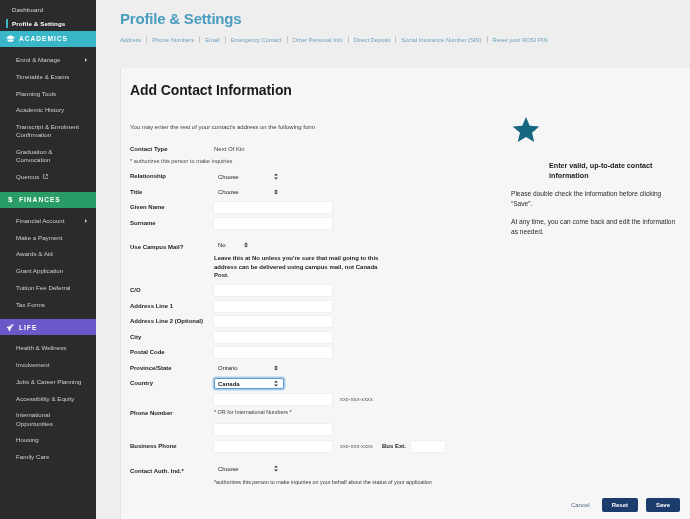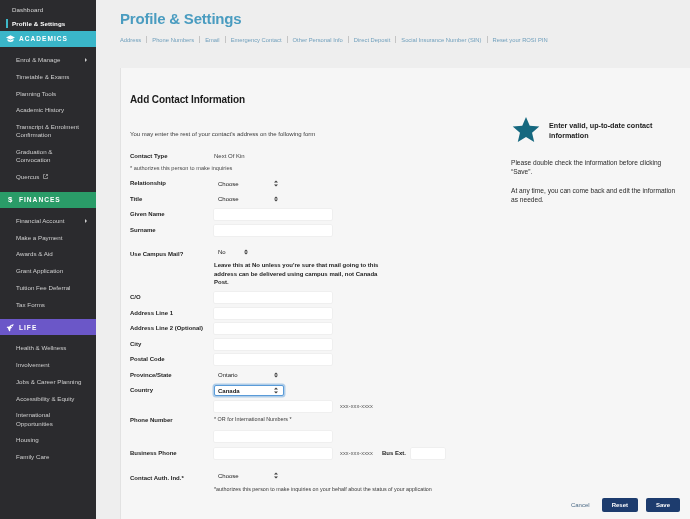--- a/index.html
+++ b/index.html
@@ -105,22 +105,22 @@
   
   .card {
     position: absolute;
     left: 24px; top: 68px; right: 0; bottom: 0;
     background: #f6f6f6;
     border-left: 1px solid #e2e2e2;
     padding: 14px 0 0 0;
     overflow: hidden;
   }
   .card-title {
-    margin: 12px 0 26px 9px;
-    font-size: 10px;
+    margin: 0 0 26px 9px;
+    font-size: 14px;
     font-weight: bold;
     color: #1b1b1b;
     letter-spacing: -.1px;
   }
   .intro {
     margin: 0 0 14px 9px;
     font-size: 6px;
     color: #3a3a3a;
   }
 
@@ -194,21 +194,21 @@
 
   
   .aside {
     position: absolute;
     left: 390px; top: 48px;
     width: 170px;
   }
   .aside-head { display: flex; align-items: flex-start; gap: 8px; }
   .aside-title {
     font-size: 7.2px; font-weight: bold; color: #1b1b1b;
-    line-height: 1.35; padding-top: 5px;
+    line-height: 1.35; padding-top: 5px; margin-top: 40px;
   }
   .aside-p {
     font-size: 6.6px; color: #2a2a2a; line-height: 1.42;
     margin: 9px 0 0 0;
   }
 
   
   .footer {
     position: absolute;
     right: 10px; bottom: 7px;

